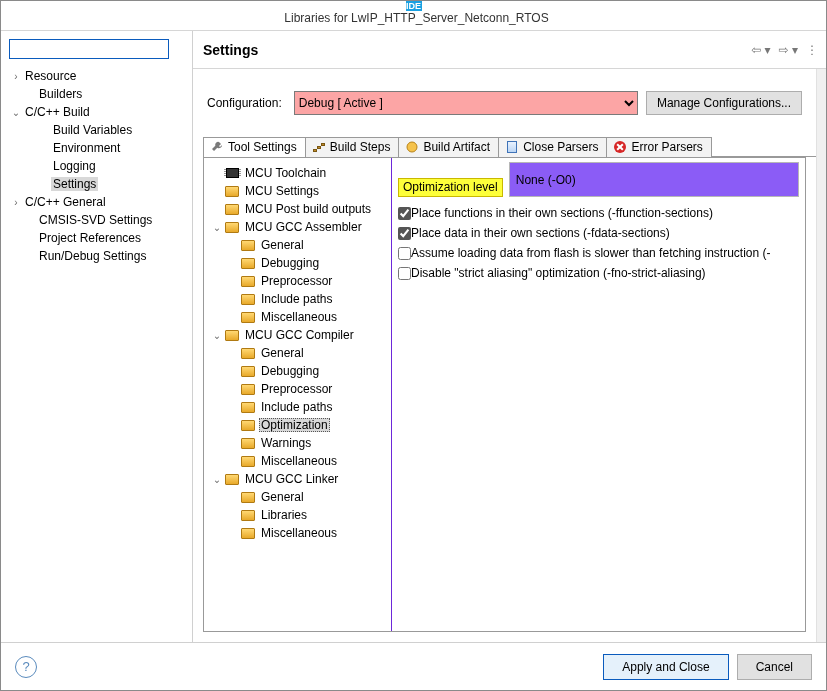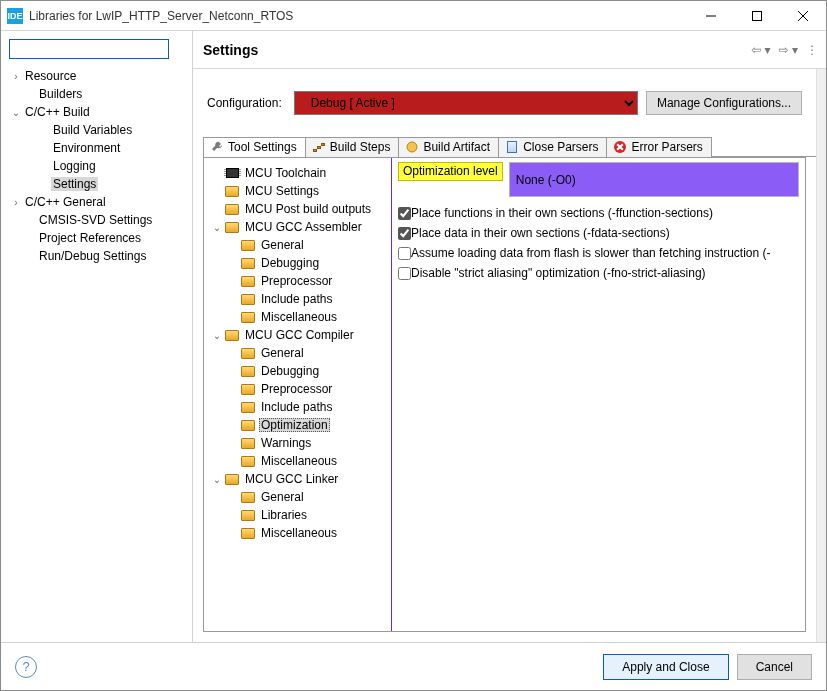--- a/index.html
+++ b/index.html
@@ -1,19 +1,19 @@
 <!DOCTYPE html>
 <html><head>
 <meta charset="utf-8">
 <style>
   * { box-sizing: border-box; }
   html, body { margin:0; padding:0; height:100%; font-family:"Segoe UI",Tahoma,sans-serif; font-size:12px; color:#000; background:#fff; }
   .window { width:827px; height:691px; border:1px solid #8a8a8a; display:flex; flex-direction:column; background:#fff; }
   
-  .titlebar { height:30px; display:flex; align-items:center; padding:0 0 0 6px; border-bottom:1px solid #d6d6d6; }
+  .titlebar { height:30px; display:flex; align-items:center; padding:0 0 0 6px; border-bottom:1px solid #d6d6d6;flex-direction:column; }
   .titlebar .app-icon { width:16px; height:16px; background:#1ba1e2; color:#fff; font-size:9px; font-weight:bold; display:flex; align-items:center; justify-content:center; margin-right:6px; }
   .titlebar .title { flex:1; color:#333; font-size:12px; }
   .titlebar .winbtns { display:flex; }
   .titlebar .winbtn { width:46px; height:30px; display:flex; align-items:center; justify-content:center; color:#222; }
   .titlebar .winbtn svg { width:10px; height:10px; }
   
   .body { flex:1; display:flex; min-height:0; }
   .left-pane { width:192px; border-right:1px solid #d0d0d0; display:flex; flex-direction:column; padding:6px 4px 4px 8px; background:#fff; }
   .filter-box { border:1px solid #0a5bbd; height:20px; width:160px; margin:2px 0 8px 0; padding:1px 2px; }
   .left-tree { flex:1; overflow:auto; font-size:12px; color:#000; }
@@ -23,41 +23,41 @@
   .lt-row.sel .label { background:#d8d8d8; }
   .lt-row.ind1 { padding-left:14px; }
   .lt-row.ind2 { padding-left:28px; }
   
   .right-pane { flex:1; display:flex; flex-direction:column; min-width:0; padding:0; }
   .settings-header { display:flex; align-items:center; height:38px; padding:0 8px 0 10px; border-bottom:1px solid #d6d6d6; background:#fff; }
   .settings-header .hdr-title { font-size:14px; font-weight:600; flex:1; }
   .settings-header .navicons { display:flex; gap:8px; color:#777; }
   .config-row { display:flex; align-items:center; padding:22px 14px 18px 14px; gap:8px; }
   .config-row .cfg-label { margin-right:4px; }
-  .config-row select { flex:1; height:24px; border:1px solid #7a7a7a; background:#b91c1c; font-size:12px; padding:2px 12px; }
+  .config-row select { flex:1; height:24px; border:1px solid #7a7a7a; background:#fca5a5; font-size:12px; padding:2px 0; }
   .config-row .mcbtn { height:24px; border:1px solid #adadad; background:#e1e1e1; padding:0 10px; font-size:12px; cursor:pointer; }
   
   .tabbar { display:flex; padding-left:10px; height:24px; align-items:flex-end; }
   .tab { display:flex; align-items:center; gap:4px; padding:2px 8px 3px 6px; border:1px solid #999; border-bottom:none; background:#fff; margin-right:-1px; font-size:12px; position:relative; }
   .tab.inactive { background:#f3f3f3;margin-top:30px; }
   .tab .ticon { width:14px; height:14px; display:flex; align-items:center; justify-content:center; font-size:11px; }
   .tabcontent-border { border:1px solid #999; margin:0 10px 0 10px; flex:1; display:flex; min-height:0; background:#fff; }
   .tabbar + .tabcontent-border { border-top:1px solid #999; }
   .tabspacer { flex:1; border-bottom:1px solid #999; }
   
   .tool-tree { width:188px; border-right:1px solid #6d28d9; padding:6px 2px; overflow:auto; }
   .tr-row { display:flex; align-items:center; height:18px; white-space:nowrap; }
   .tr-row .tw { width:14px; text-align:center; color:#6e6e6e; font-size:10px; }
   .tr-row .icon { width:16px; height:14px; display:flex; align-items:center; justify-content:center; margin-right:3px; }
   .tr-row .label { padding:0 2px; }
   .tr-row.sel .label { background:#d8d8d8; outline:1px dotted #555; outline-offset:-1px; }
   .tr-row.d1 { padding-left:4px; }
   .tr-row.d2 { padding-left:20px; }
   .options { flex:1; padding:4px 6px; overflow:hidden; }
-  .opt-row-top { display:flex; align-items:flex-start; margin-bottom:6px;border-radius:8px; }
+  .opt-row-top { display:flex; align-items:flex-end; margin-bottom:6px;border-radius:8px; }
   .opt-row-top .lbl { background:#fdff3a; border:1px solid #c9b800; padding:1px 4px 2px 4px; margin-right:6px; }
   .opt-row-top .sel { flex:1; border:1px solid #b7b7b7; background:#8b5cf6; height:35px; padding:4px 6px; display:flex; align-items:center; }
   .chk-row { display:flex; align-items:center; height:20px; }
   .chk-row input[type=checkbox] { width:13px; height:13px; margin:0; accent-color:#555; }
   
   .footer { height:48px; border-top:1px solid #d0d0d0; display:flex; align-items:center; padding:0 14px; gap:8px; background:#fff; }
   .footer .help { width:22px; height:22px; border:1.5px solid #5a8bbd; border-radius:50%; color:#5a8bbd; display:flex; align-items:center; justify-content:center; font-size:13px; }
   .footer .spacer { flex:1; }
   .footer .btn { height:26px; border:1px solid #adadad; background:#e1e1e1; padding:0 18px; font-size:12px; cursor:pointer; }
   .footer .btn.primary { border:1px solid #0a5bbd; background:#e5f1fb; }

